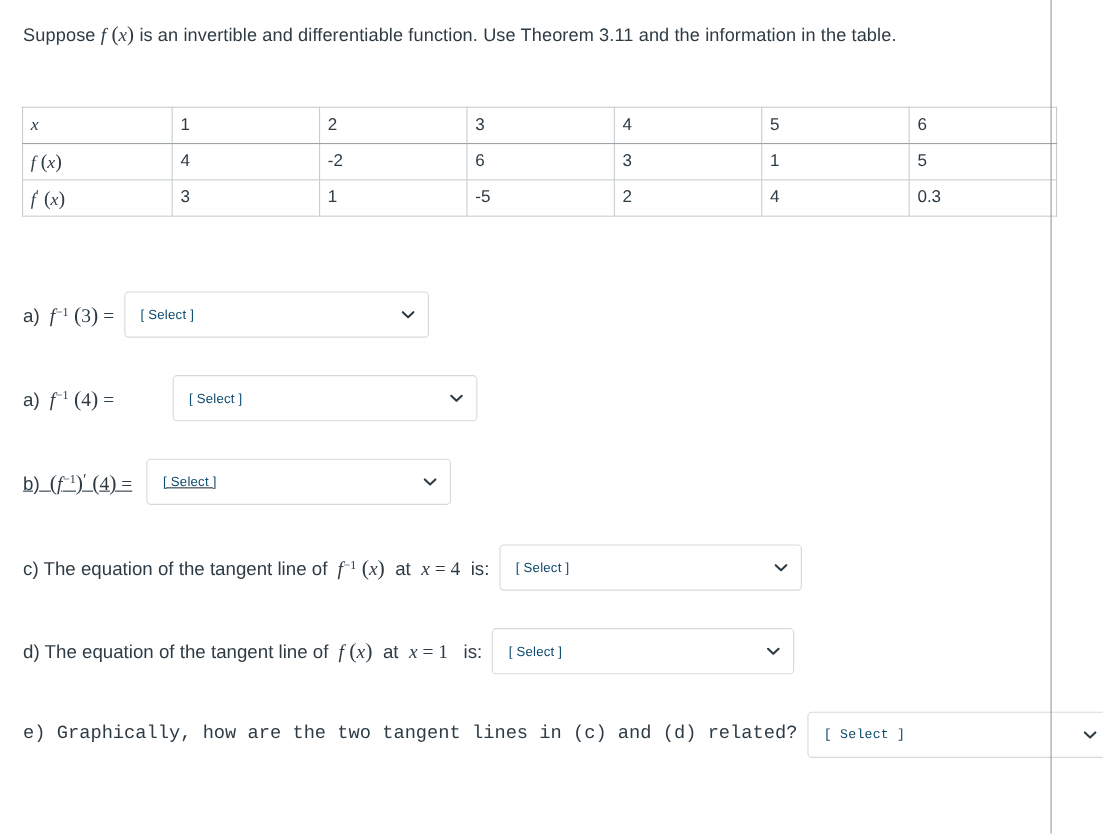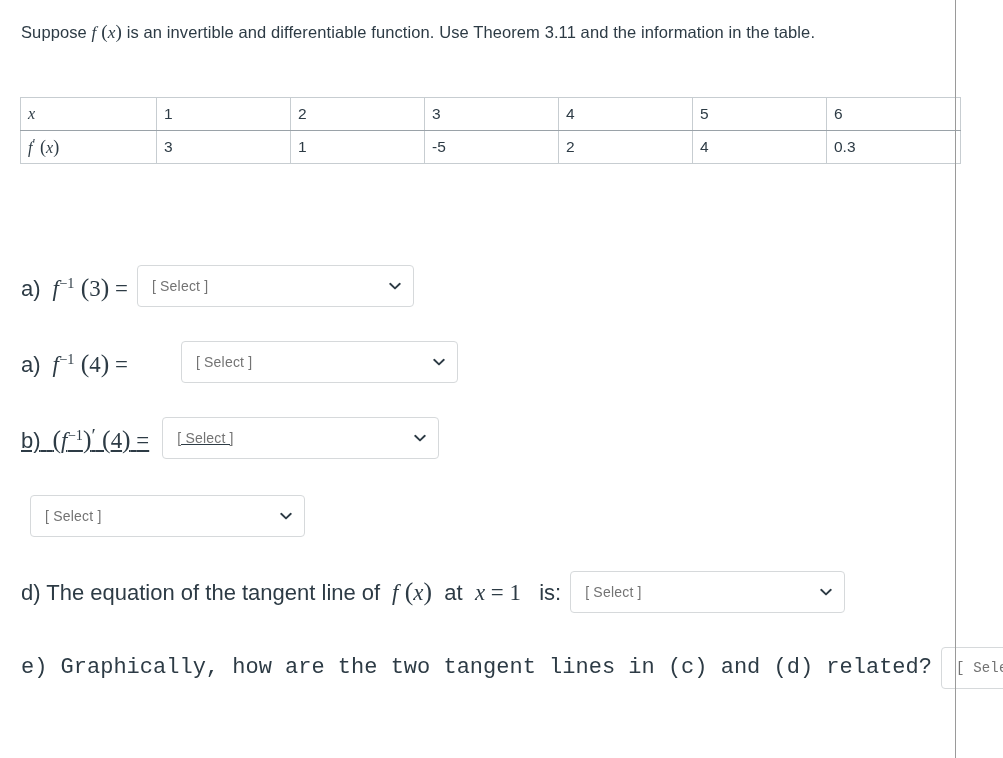--- a/index.html
+++ b/index.html
@@ -103,41 +103,41 @@
   }
 
   
   .qrow {
     position: absolute;
     display: flex;
     align-items: center;
     white-space: nowrap;
   }
   .qlabel {
-    font-size: 22px;
+    font-size: 17px;
     color: #2d3b45;
     line-height: 24px;
   }
 
   
   .select {
     box-sizing: border-box;
     border: 1px solid #d6d9db;
     border-radius: 4px;
     background: #ffffff;
     height: 42px;
     display: flex;
     align-items: center;
     justify-content: space-between;
     padding: 0 11px 0 14px;
     cursor: pointer;
   }
   .select .stext {
-    font-size: 14px;
-    color: #737373;
+    font-size: 12px;
+    color: #0c4a6e;
     letter-spacing: 0.2px;
   }
   .chev {
     width: 14px;
     height: 14px;
     flex: 0 0 auto;
     margin-left: 10px;
   }
   .chev svg { display: block; }
 </style>
@@ -158,20 +158,31 @@
       </td>
       <td class="cell"><span class="numtxt">1</span></td>
       <td class="cell"><span class="numtxt">2</span></td>
       <td class="cell"><span class="numtxt">3</span></td>
       <td class="cell"><span class="numtxt">4</span></td>
       <td class="cell"><span class="numtxt">5</span></td>
       <td class="cell"><span class="numtxt">6</span></td>
     </tr>
     <tr>
       <td class="rowhead">
+        <span class="mth">f<span class="paren">&nbsp;(</span>x<span class="paren">)</span></span>
+      </td>
+      <td class="cell"><span class="numtxt">4</span></td>
+      <td class="cell"><span class="numtxt">-2</span></td>
+      <td class="cell"><span class="numtxt">6</span></td>
+      <td class="cell"><span class="numtxt">3</span></td>
+      <td class="cell"><span class="numtxt">1</span></td>
+      <td class="cell"><span class="numtxt">5</span></td>
+    </tr>
+    <tr>
+      <td class="rowhead">
         <span class="mth">f<span class="prime">′</span><span class="paren">&nbsp;(</span>x<span class="paren">)</span></span>
       </td>
       <td class="cell"><span class="numtxt">3</span></td>
       <td class="cell"><span class="numtxt">1</span></td>
       <td class="cell"><span class="numtxt">-5</span></td>
       <td class="cell"><span class="numtxt">2</span></td>
       <td class="cell"><span class="numtxt">4</span></td>
       <td class="cell"><span class="numtxt">0.3</span></td>
     </tr>
   </tbody>
@@ -216,20 +227,27 @@
       <span class="stext">[ Select ]</span>
       <span class="chev">
         <svg viewBox="0 0 14 14" width="14" height="14">
             <path d="M2.2 4.8 L7 9.4 L11.8 4.8" fill="none" stroke="#2d3b45" stroke-width="1.9" stroke-linecap="round" stroke-linejoin="round"></path>
           </svg>
       </span>
     </div>
   </div>
 
   <div class="qrow" style="left:21px; top:495px;">
+    <span class="qlabel">
+      <span>c) The equation of the tangent line of</span>
+      <span class="mth">&nbsp;f<sup class="ex">−1</sup><span class="paren">&nbsp;(</span>x<span class="paren">)</span></span>
+      <span>&nbsp;<span>at</span>&nbsp;</span>
+      <span class="mth">x <span class="up">= 4</span></span>
+      <span>&nbsp;<span>is:</span></span>
+    </span>
     <div class="select" style="width:275px; margin-left:9px;">
       <span class="stext">[ Select ]</span>
       <span class="chev">
         <svg viewBox="0 0 14 14" width="14" height="14">
             <path d="M2.2 4.8 L7 9.4 L11.8 4.8" fill="none" stroke="#2d3b45" stroke-width="1.9" stroke-linecap="round" stroke-linejoin="round"></path>
           </svg>
       </span>
     </div>
   </div>
 

